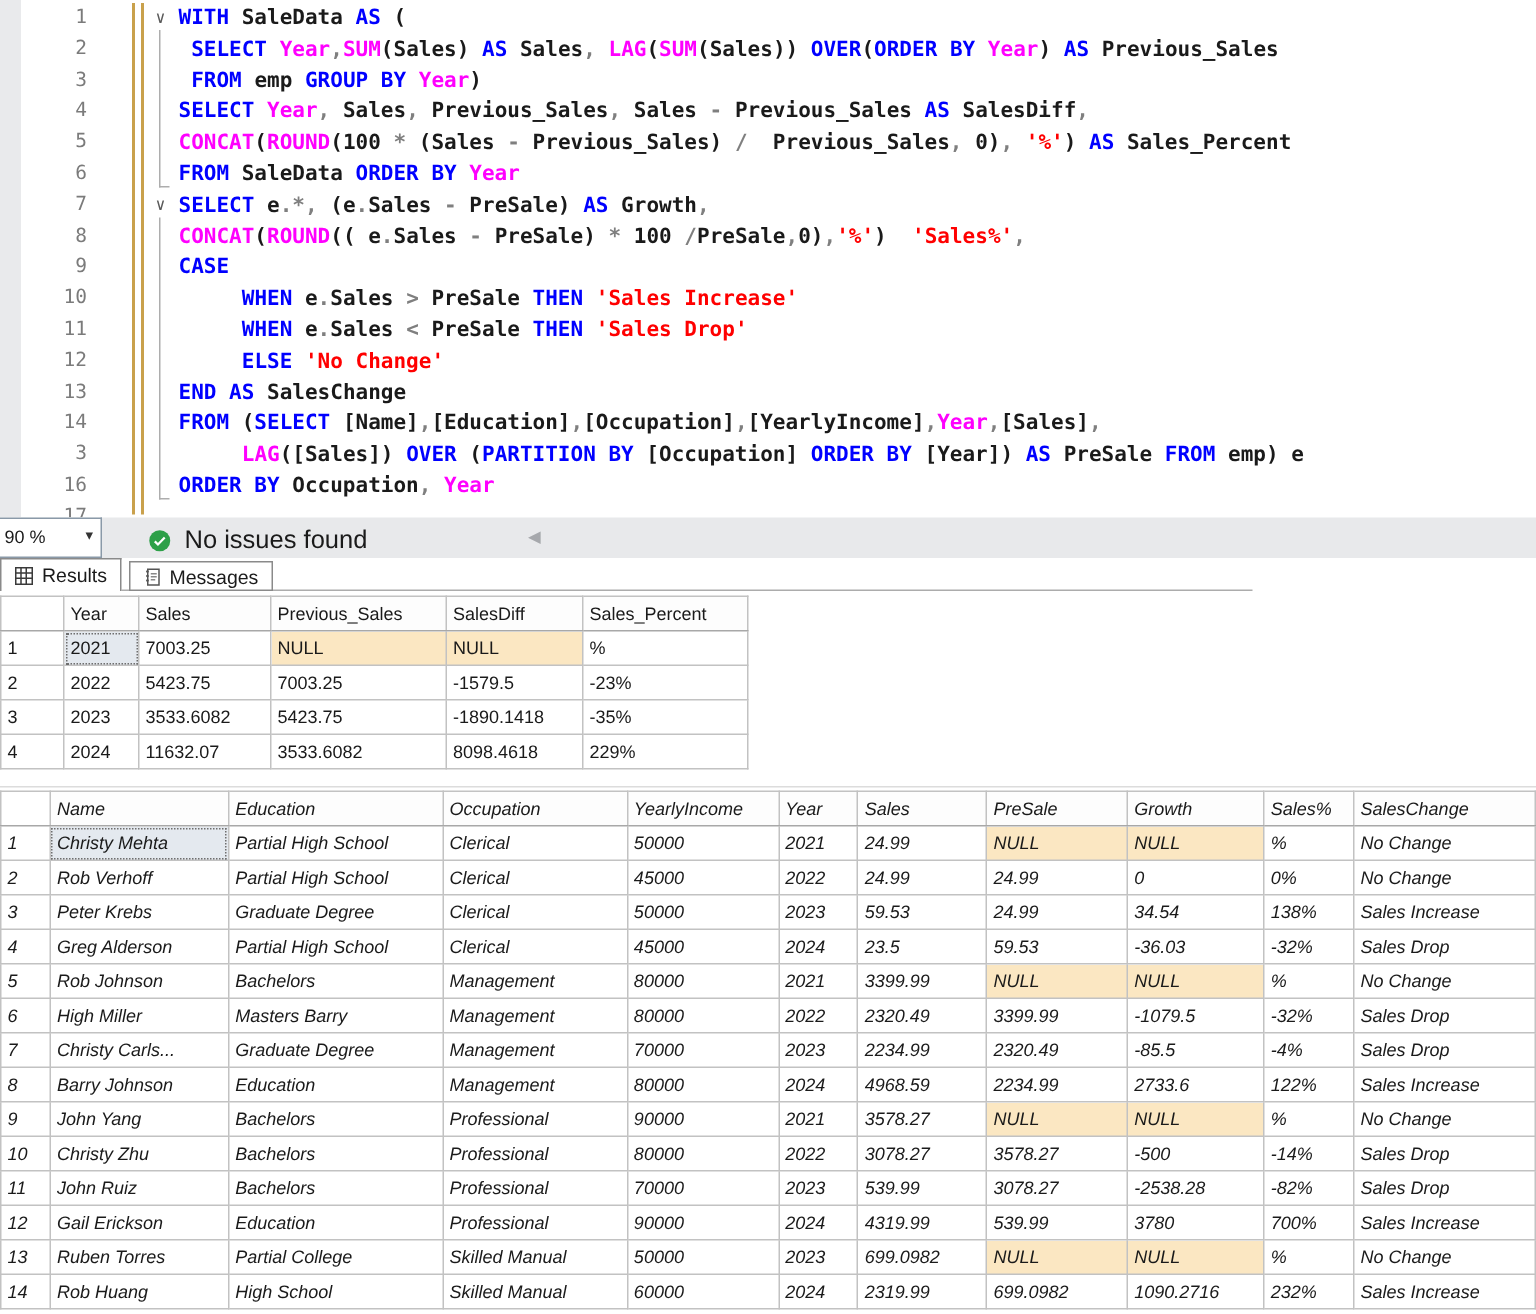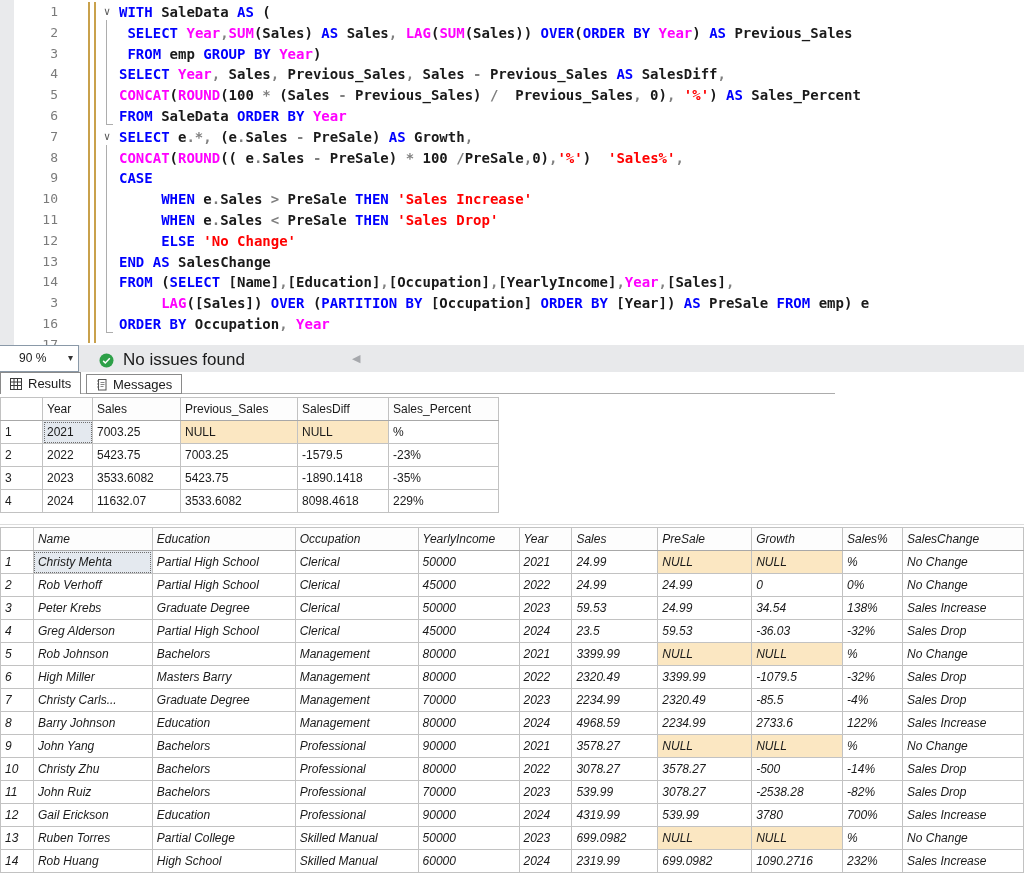--- a/index.html
+++ b/index.html
@@ -18,22 +18,22 @@
   .fold-col{position:absolute;left:0;top:0;width:0;height:0;}
   .fold-chevron{position:absolute;left:100px;width:14px;height:20.8px;line-height:20.8px;text-align:center;
                 color:#5a5a5a;font-size:11px;font-weight:400;}
   .fold-guide{position:absolute;left:106px;width:6px;border-left:1px solid #ADADAD;border-bottom:1px solid #ADADAD;}
   .code-lines{position:absolute;left:119px;top:2px;white-space:pre;}
   .code-line{height:20.8px;line-height:20.8px;}
   .tk-k{color:var(--kw);} .tk-f{color:var(--fn);} .tk-s{color:var(--str);}
   .tk-o{color:var(--op);} .tk-d{color:#1a1a1a;}
   
   .statusbar{position:absolute;left:0;top:345px;width:1024px;height:27px;background:var(--statusbg);}
-  .zoom-dd{position:absolute;left:0;top:0;width:79px;height:27px;background:#fff;box-sizing:border-box;
-           border:1px solid #8A99A8;border-left:none;font-size:12px;line-height:25px;padding-left:19px;color:#1a1a1a;}
+  .zoom-dd{position:absolute;left:0;top:0;width:68px;height:27px;background:#fff;box-sizing:border-box;
+           border:1px solid #8A99A8;border-left:none;font-size:12px;line-height:25px;padding-left:3px;color:#1a1a1a;}
   .zoom-arrow{position:absolute;right:5px;top:-1px;font-size:10px;color:#333;}
   .health{position:absolute;left:99px;top:5px;display:flex;align-items:center;gap:9px;font-size:17px;color:#1a1a1a;}
   .health-icon{color:var(--green);display:inline-flex;}
   .scroll-arrow{position:absolute;left:352px;top:6px;font-size:11px;color:#A6A8AC;line-height:14px;}
   
   .tabstrip{position:absolute;left:0;top:372px;width:835px;height:22px;background:#fff;
             border-bottom:1px solid #ACACAC;box-sizing:border-box;font-size:13px;color:#1a1a1a;}
   .tab{position:absolute;display:flex;align-items:center;gap:6px;padding:0 9px;box-sizing:border-box;background:#fff;}
   .tab-results{left:0;top:0;height:22px;border:1px solid #8a8a8a;border-bottom:none;z-index:2;}
   .tab-messages{left:86px;top:2px;height:20px;border:1px solid #8a8a8a;}

